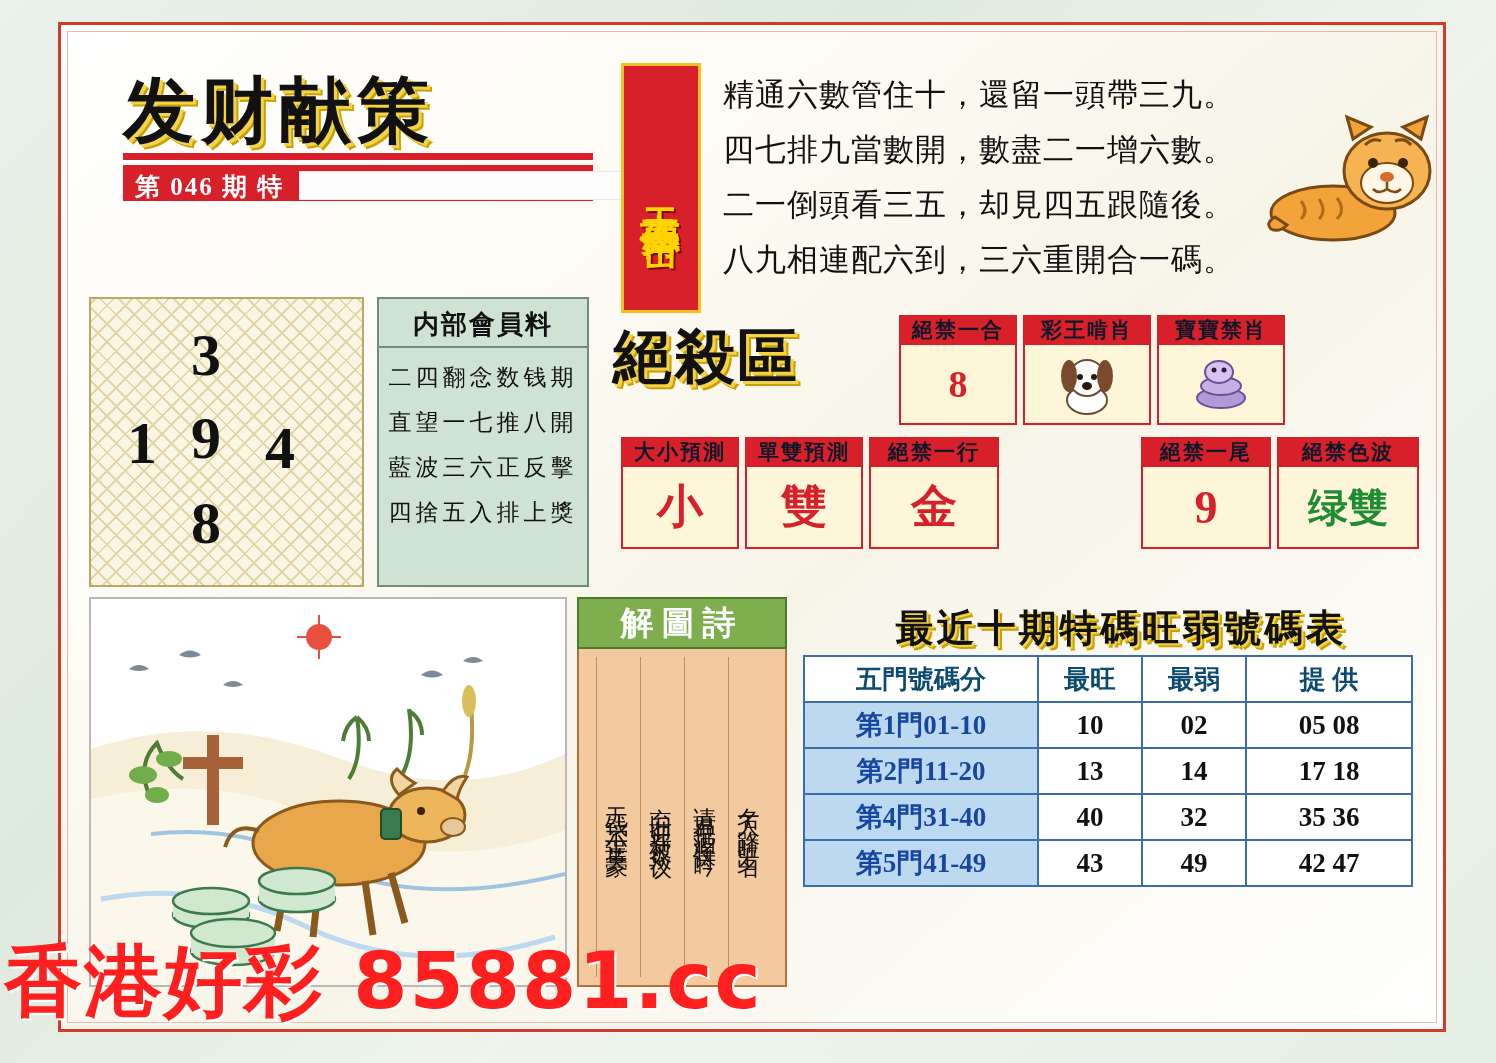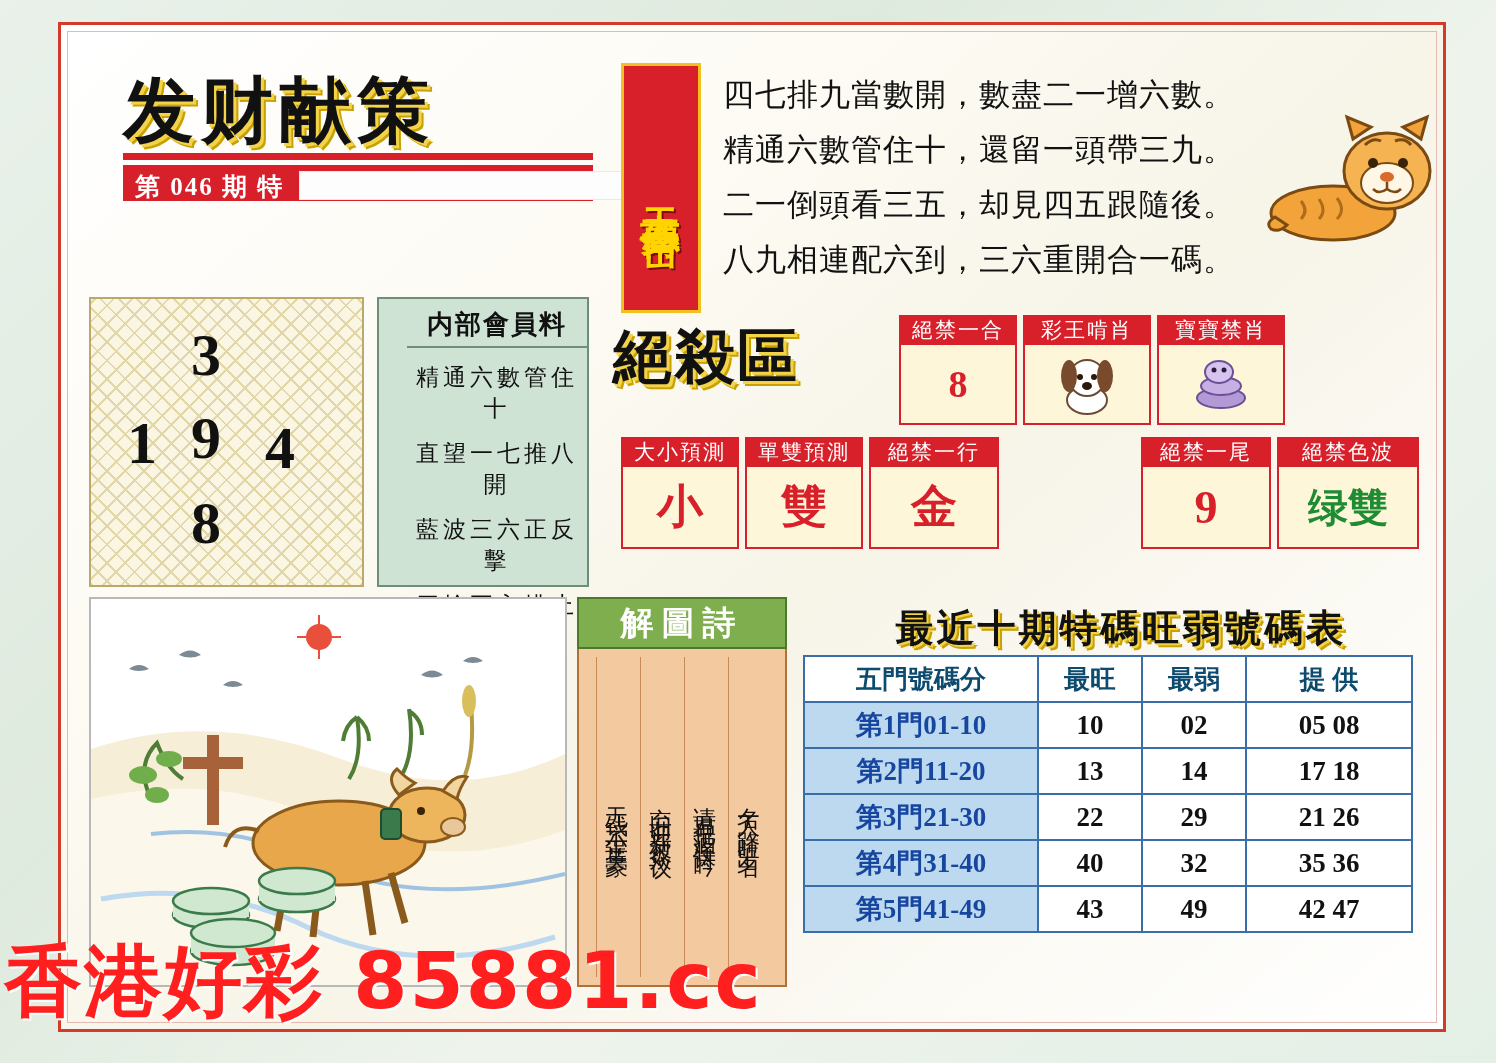--- a/index.html
+++ b/index.html
@@ -77,42 +77,42 @@
   }
   .n1{left:100px;top:22px;}
   .n2{left:36px;top:110px;}
   .n3{left:100px;top:105px;}
   .n4{left:174px;top:115px;}
   .n5{left:100px;top:190px;}
 
   
   .memberbox{
     position:absolute;left:316px;top:272px;width:212px;height:290px;
-    background:#cfe3d5;border:2px solid #6f8d79;box-sizing:border-box;padding-left:28px;
+    background:#cfe3d5;border:2px solid #6f8d79;box-sizing:border-box;
   }
   .memberbox h3{
     margin:0;padding:8px 0 4px;text-align:center;font-size:26px;font-weight:bold;color:#111;
     border-bottom:2px solid #6f8d79;font-family:"Liberation Serif", serif;letter-spacing:2px;
   }
   .memberbox p{
     margin:14px 0 0;text-align:center;font-size:23px;color:#111;letter-spacing:4px;
     font-family:"Liberation Serif", serif;
   }
 
   
   .jsq-title{
     position:absolute;left:552px;top:292px;width:280px;height:80px;
     font-family:"DejaVu Sans", sans-serif;font-weight:bold;font-size:60px;color:#111;
     letter-spacing:2px;text-shadow:3px 3px 0 #f2d34a,5px 5px 0 #c9a100;
     white-space:nowrap;
   }
 
   .cell{position:absolute;box-sizing:border-box;}
   .cell .hd{
-    height:30px;background:#d8202a;color:#ffffff;font-size:21px;font-weight:normal;
+    height:30px;background:#d8202a;color:#0f172a;font-size:21px;font-weight:bold;
     display:flex;align-items:center;justify-content:center;letter-spacing:2px;
     font-family:"Liberation Serif", serif;
   }
   .cell .bd{
     background:#fdf6d8;border:2px solid #d8202a;border-top:none;box-sizing:border-box;
     display:flex;align-items:center;justify-content:center;
     font-size:38px;font-weight:bold;color:#d8202a;
     font-family:"Liberation Serif", serif;
   }
   .bd.green{color:#1f8b32;}
@@ -181,22 +181,22 @@
   <div class="title-rule"></div>
   <div class="issue-bar"></div>
   <div class="issue-text">第 046 期  特</div>
   <div class="issue-white"></div>
 
   <div class="banner">
     <span>天書傳密</span>
   </div>
 
   <div class="poem">
+    <div>精通六數管住十，還留一頭帶三九。</div>
     <div>四七排九當數開，數盡二一增六數。</div>
-    <div>精通六數管住十，還留一頭帶三九。</div>
     <div>二一倒頭看三五，却見四五跟隨後。</div>
     <div>八九相連配六到，三六重開合一碼。</div>
   </div>
 
   <svg class="tiger" viewBox="0 0 175 150">
     <ellipse cx="72" cy="108" rx="62" ry="27" fill="#f2a43a" stroke="#7a4a12" stroke-width="3"></ellipse>
     <path d="M14 112 q-10 6 -4 12 q8 4 16 -4z" fill="#f2a43a" stroke="#7a4a12" stroke-width="3"></path>
     <ellipse cx="126" cy="66" rx="43" ry="38" fill="#f6b351" stroke="#7a4a12" stroke-width="3"></ellipse>
     <path d="M92 34 l-6 -22 l24 10z" fill="#f2a43a" stroke="#7a4a12" stroke-width="3"></path>
     <path d="M160 34 l6 -22 l-24 10z" fill="#f2a43a" stroke="#7a4a12" stroke-width="3"></path>
@@ -212,21 +212,21 @@
   <div class="numbox">
     <div class="n1">3</div>
     <div class="n2">1</div>
     <div class="n3">9</div>
     <div class="n4">4</div>
     <div class="n5">8</div>
   </div>
 
   <div class="memberbox">
     <h3>内部會員料</h3>
-    <p>精通六數管住十</p>
+    <p>二四翻念数钱期</p>
     <p>直望一七推八開</p>
     <p>藍波三六正反擊</p>
     <p>四捨五入排上獎</p>
   </div>
 
   <div class="jsq-title">絕殺區</div>
 
   <div class="cell" style="left:838px;top:290px;width:118px;height:110px;">
     <div class="hd">絕禁一合</div>
     <div class="bd" style="height:80px;">8</div>
@@ -297,26 +297,20 @@
         <td class="label">第1門01-10</td>
         <td class="val">10</td>
         <td class="val">02</td>
         <td class="val">05 08</td>
       </tr>
       <tr>
         <td class="label">第2門11-20</td>
         <td class="val">13</td>
         <td class="val">14</td>
         <td class="val">17 18</td>
-      </tr>
-      <tr>
-        <td class="label">第3門21-30</td>
-        <td class="val">22</td>
-        <td class="val">29</td>
-        <td class="val">21 26</td>
       </tr>
       <tr>
         <td class="label">第4門31-40</td>
         <td class="val">40</td>
         <td class="val">32</td>
         <td class="val">35 36</td>
       </tr>
       <tr>
         <td class="label">第5門41-49</td>
         <td class="val">43</td>

